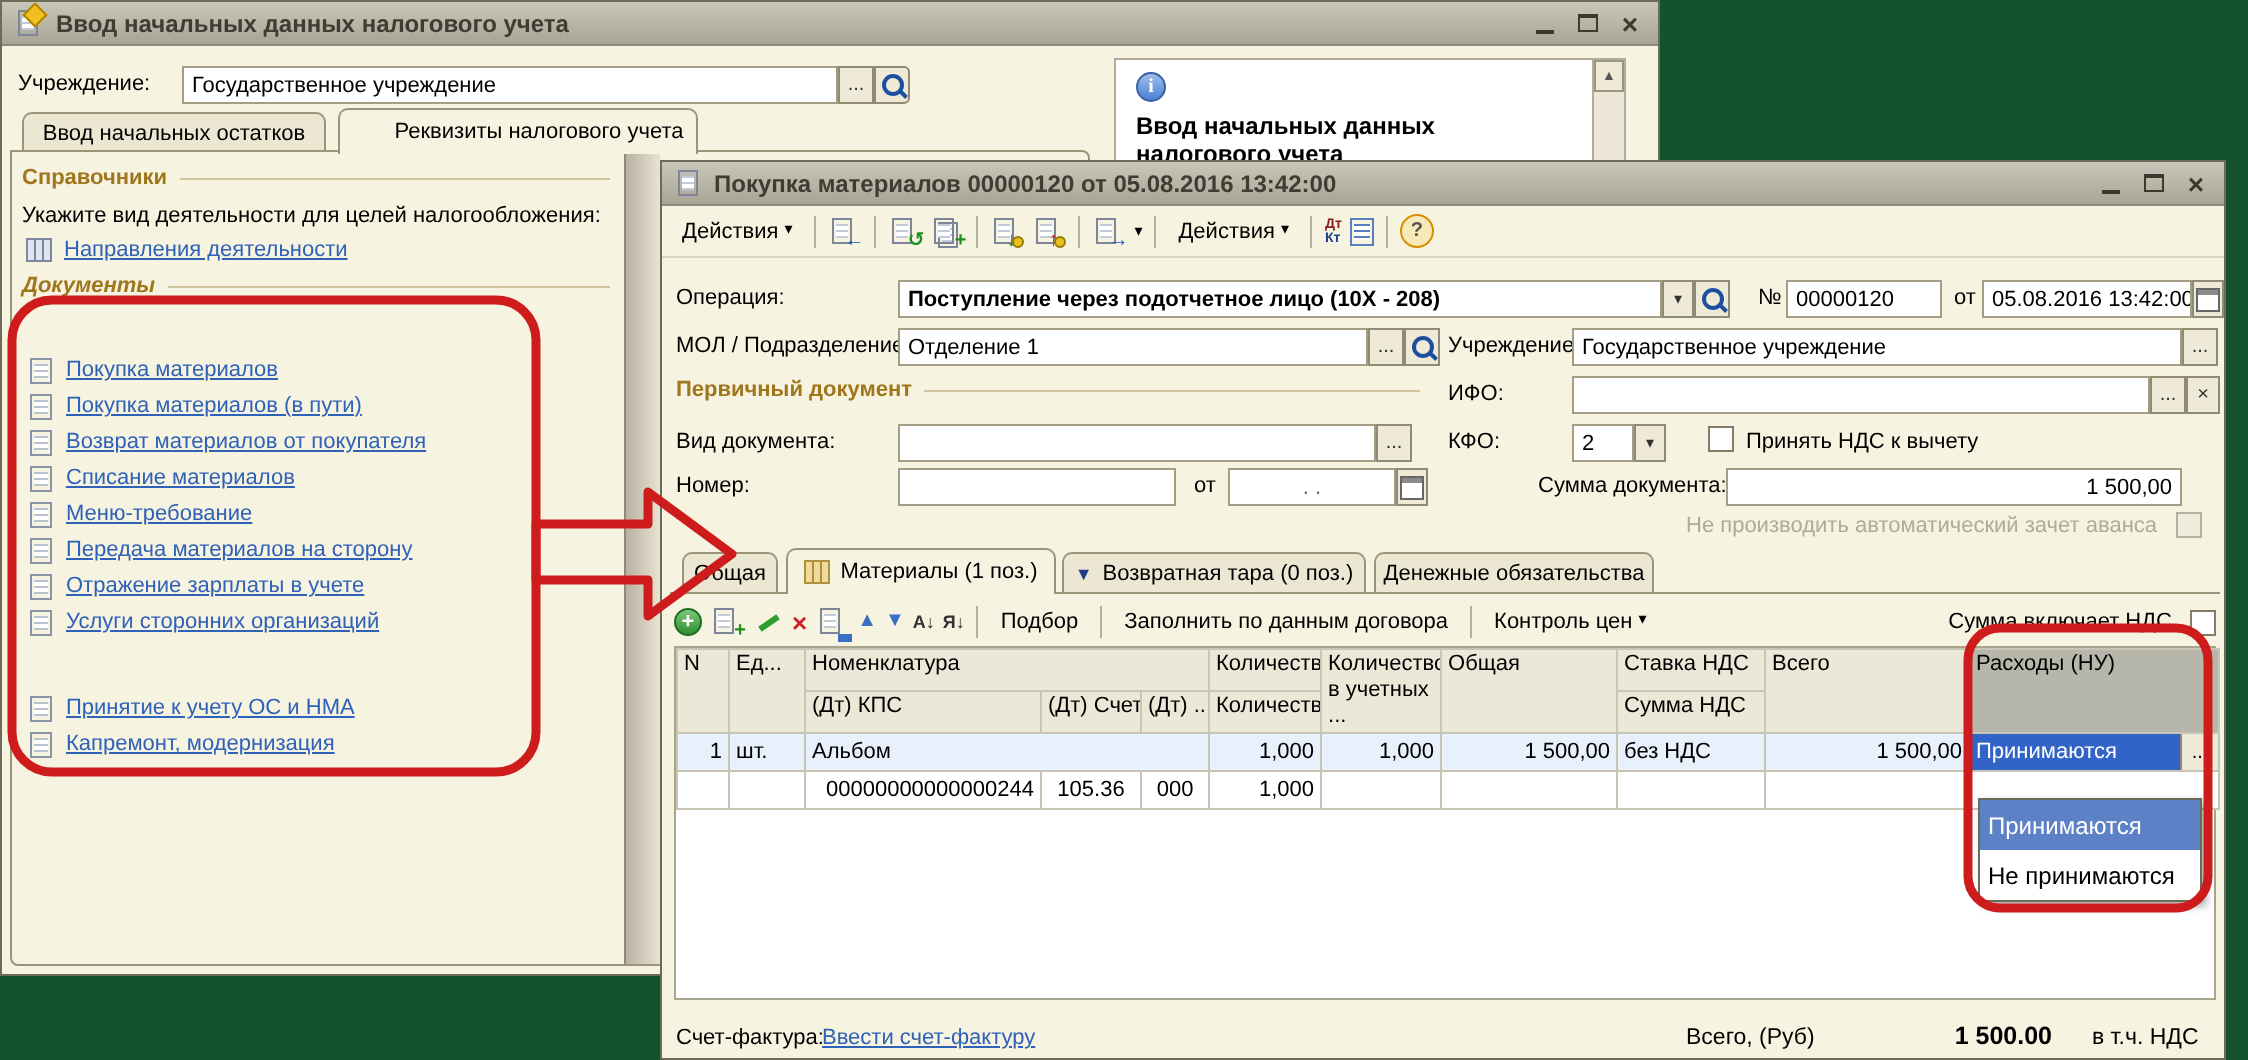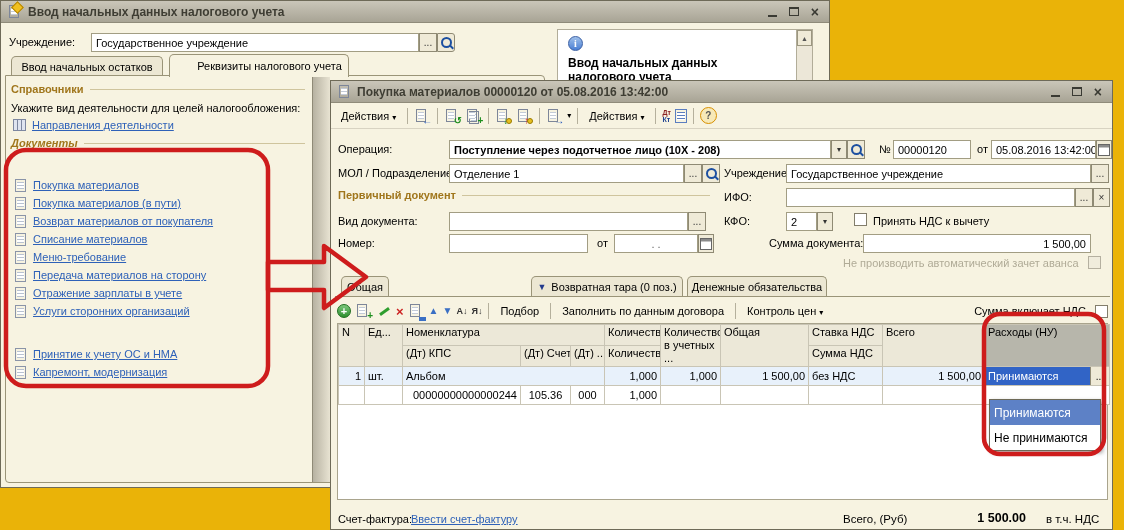--- a/index.html
+++ b/index.html
@@ -1,16 +1,16 @@
 <!DOCTYPE html>
 <html><head>
 <meta charset="utf-8">
 <style>
   html,body{margin:0;padding:0;background:#888;}
-  .screen{position:relative;width:1124px;height:530px;background:#eab308;overflow:hidden;
+  .screen{position:relative;width:1124px;height:530px;background:#14532d;overflow:hidden;
           font-family:"Liberation Sans","DejaVu Sans",sans-serif;font-size:11px;color:#000;}
   .abs{position:absolute;}
   
   .win{position:absolute;background:#f7f3e1;border:1px solid #6e6a58;box-sizing:border-box;}
   .titlebar{position:absolute;left:0;top:0;right:0;height:22px;
             background:linear-gradient(#cac6b9,#a8a495);display:flex;align-items:center;
             padding:0 6px;box-sizing:border-box;border-bottom:1px solid #8f8b7a;}
   .titlebar .ttext{font-weight:bold;font-size:12px;color:#3e3d33;margin-left:6px;white-space:nowrap;
                    overflow:hidden;flex:1;}
   .wbtns{display:flex;align-items:center;gap:12px;margin-right:4px;}
@@ -37,21 +37,21 @@
         background-image:repeating-linear-gradient(#fff 0 2px,#b9c2d1 2px 3px);background-clip:content-box;padding:2px 1px;}
   .gridico{position:absolute;width:13px;height:12px;background:#fff;border:1px solid #7d87a0;box-sizing:border-box;
         background-image:repeating-linear-gradient(90deg,#dfe4f0 0 3px,#7d87a0 3px 4px);}
   
   .tab{position:absolute;border:1px solid #9a9478;border-bottom:none;border-radius:5px 5px 0 0;
        background:#ece7d3;display:flex;align-items:center;justify-content:center;gap:5px;
        padding:0 8px;box-sizing:border-box;white-space:nowrap;}
   .tab.active{background:#f7f3e1;z-index:3;}
   
   .tbar{position:absolute;display:flex;align-items:center;gap:4px;}
-  .tbtn{display:flex;align-items:flex-end;gap:3px;padding:2px 5px;white-space:nowrap;}
+  .tbtn{display:flex;align-items:flex-start;gap:3px;padding:2px 5px;white-space:nowrap;}
   .tsep{width:1px;height:16px;background:#b5b09c;margin:0 2px;}
   .tbi{position:relative;width:17px;height:16px;}
   .pg{position:absolute;left:2px;top:1px;width:10px;height:13px;background:#fff;border:1px solid #7d8699;box-sizing:border-box;
       background-image:repeating-linear-gradient(#fff 0 2px,#c3cbd8 2px 3px);background-clip:content-box;padding:2px 1px;}
   .ov{position:absolute;right:-1px;bottom:-2px;font-size:10px;font-weight:bold;line-height:10px;}
   .coin{position:absolute;right:0;bottom:0;width:6px;height:6px;border-radius:50%;
         background:#e8c020;border:1px solid #9a7a00;box-sizing:border-box;}
   .helpico{width:15px;height:15px;border-radius:50%;background:#f7e9b8;border:1px solid #d78f00;
            display:flex;align-items:center;justify-content:center;font-weight:bold;font-size:10px;color:#555;}
   .addico{width:14px;height:14px;border-radius:50%;background:linear-gradient(#7cc87c,#2e8f2e);
@@ -299,20 +299,24 @@
       </div>
     <span class="lbl" style="left:438px;top:156px;">Сумма документа:</span>
     <div class="inp" style="left:532px;top:153px;width:228px;justify-content:flex-end;">1 500,00</div>
 
     <span class="lbl gray-t" style="left:512px;top:176px;">Не производить автоматический зачет аванса</span>
     <span class="cb dis" style="left:757px;top:175px;"></span>
 
     <div class="abs" style="left:4px;top:215px;width:775px;height:1px;background:#9a9478;"></div>
     <div class="tab" style="left:10px;top:195px;width:48px;height:20px;">
       <span>Общая</span>
+    </div>
+    <div class="tab active" style="left:62px;top:193px;width:135px;height:23px;">
+      <span class="gridico" style="position:static;background-image:repeating-linear-gradient(90deg,#f0dc9a 0 3px,#b09040 3px 4px);border-color:#b09040;"></span>
+      <span>Материалы (1 поз.)</span>
     </div>
     <div class="tab" style="left:200px;top:195px;width:152px;height:20px;">
       <span style="color:#223a8c;font-size:9px;">▼</span>
       <span>Возвратная тара (0 поз.)</span>
     </div>
     <div class="tab" style="left:356px;top:195px;width:140px;height:20px;">
       <span>Денежные обязательства</span>
     </div>
 
     <div class="tbar" style="left:6px;top:219px;width:771px;height:22px;">

